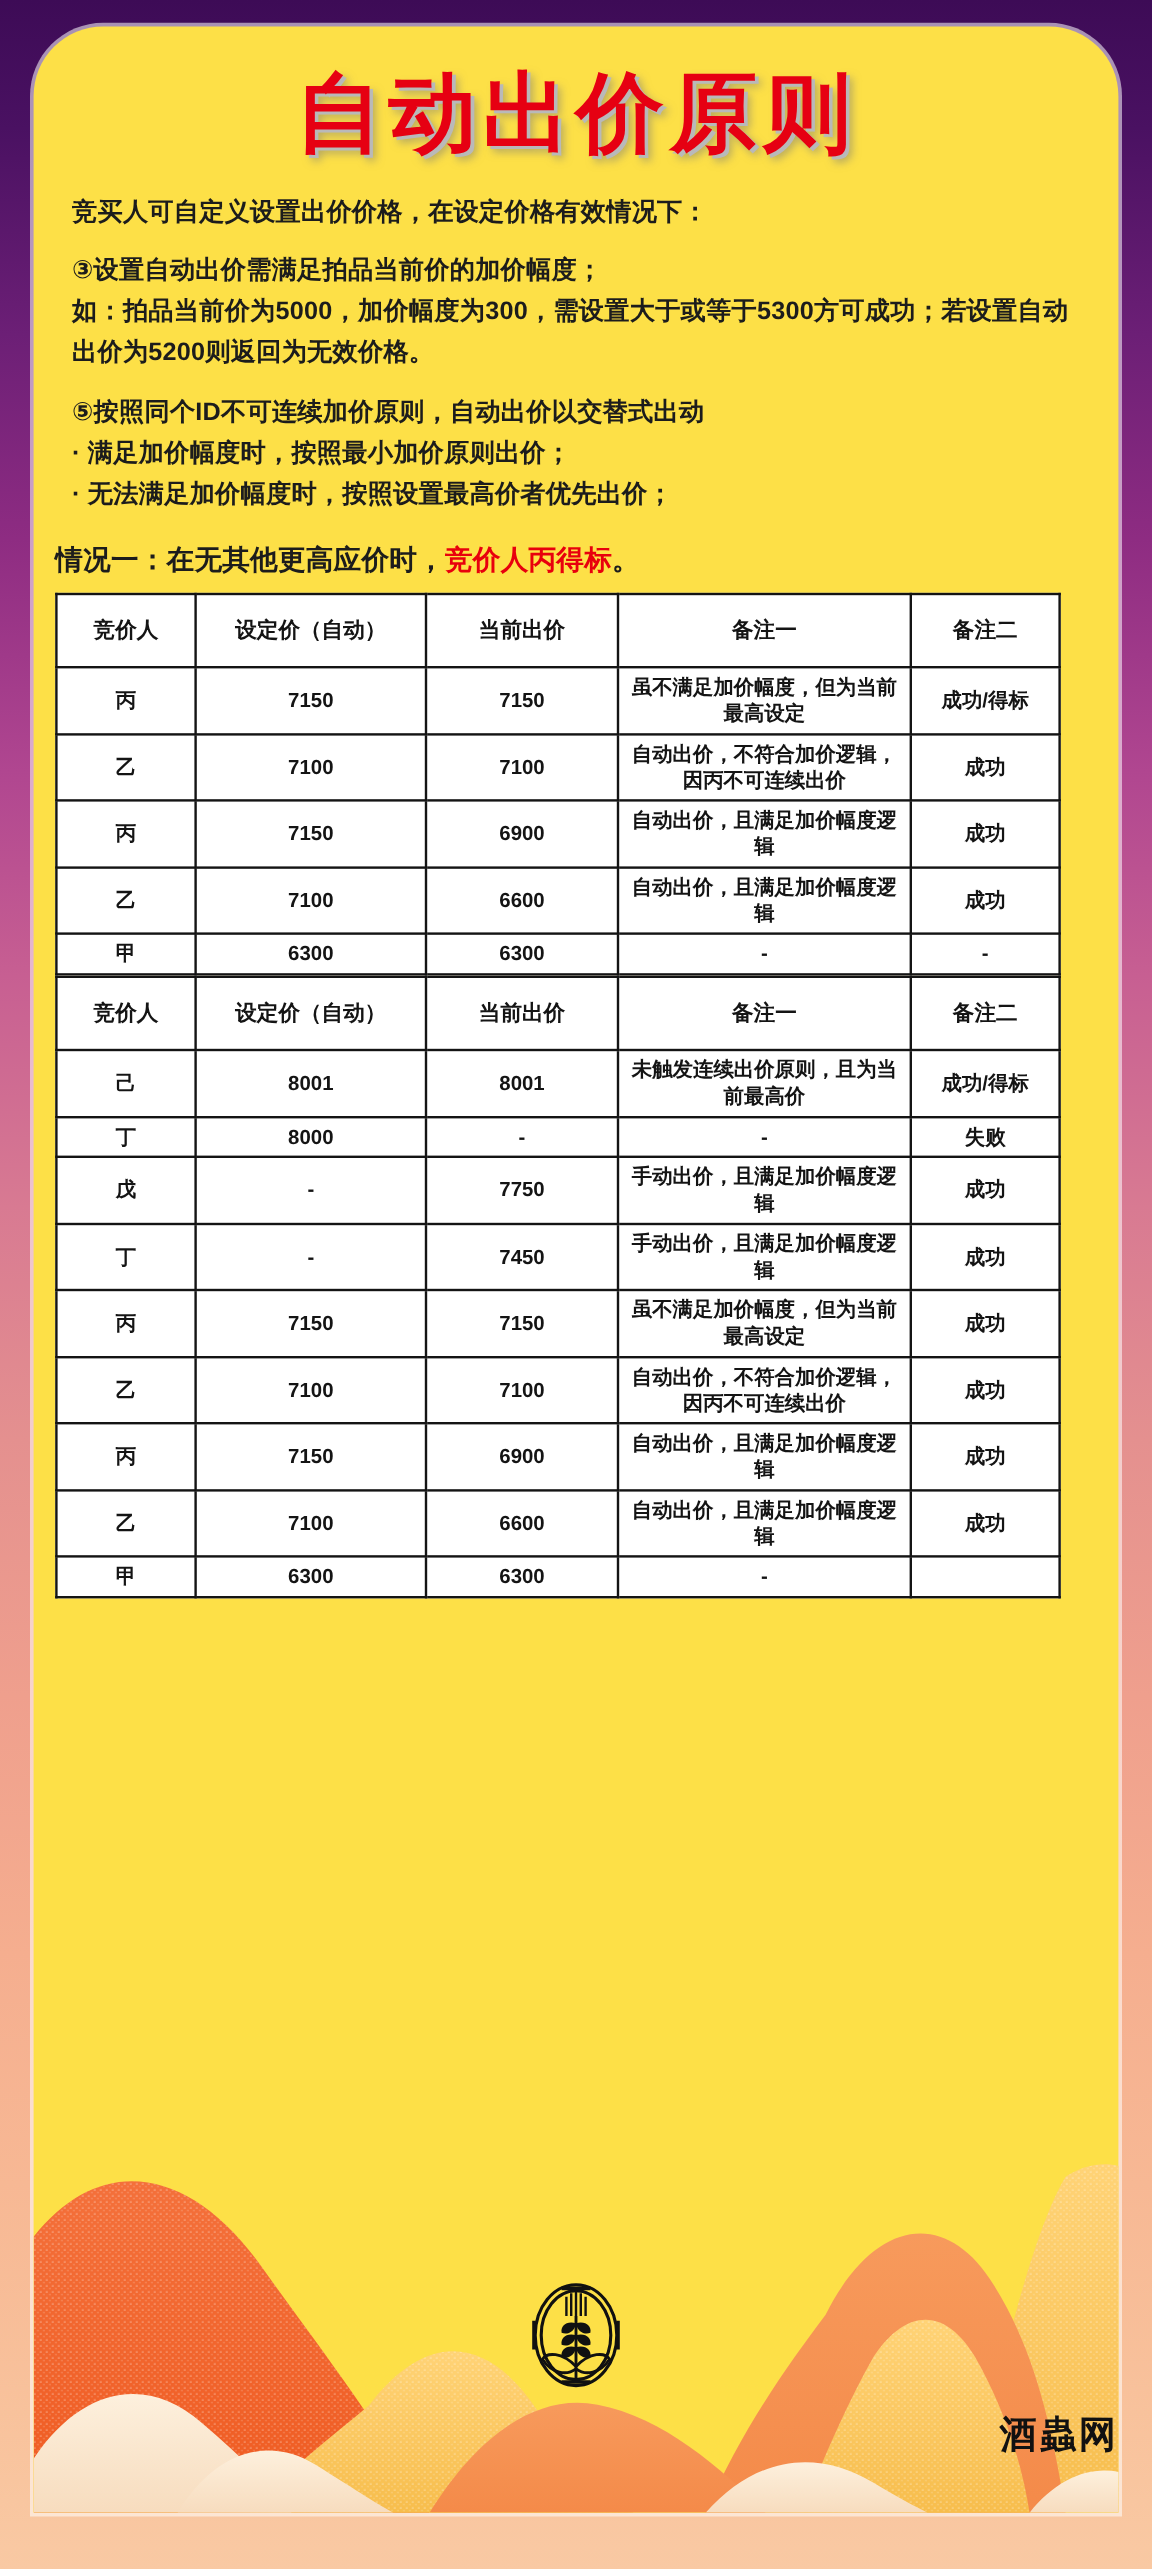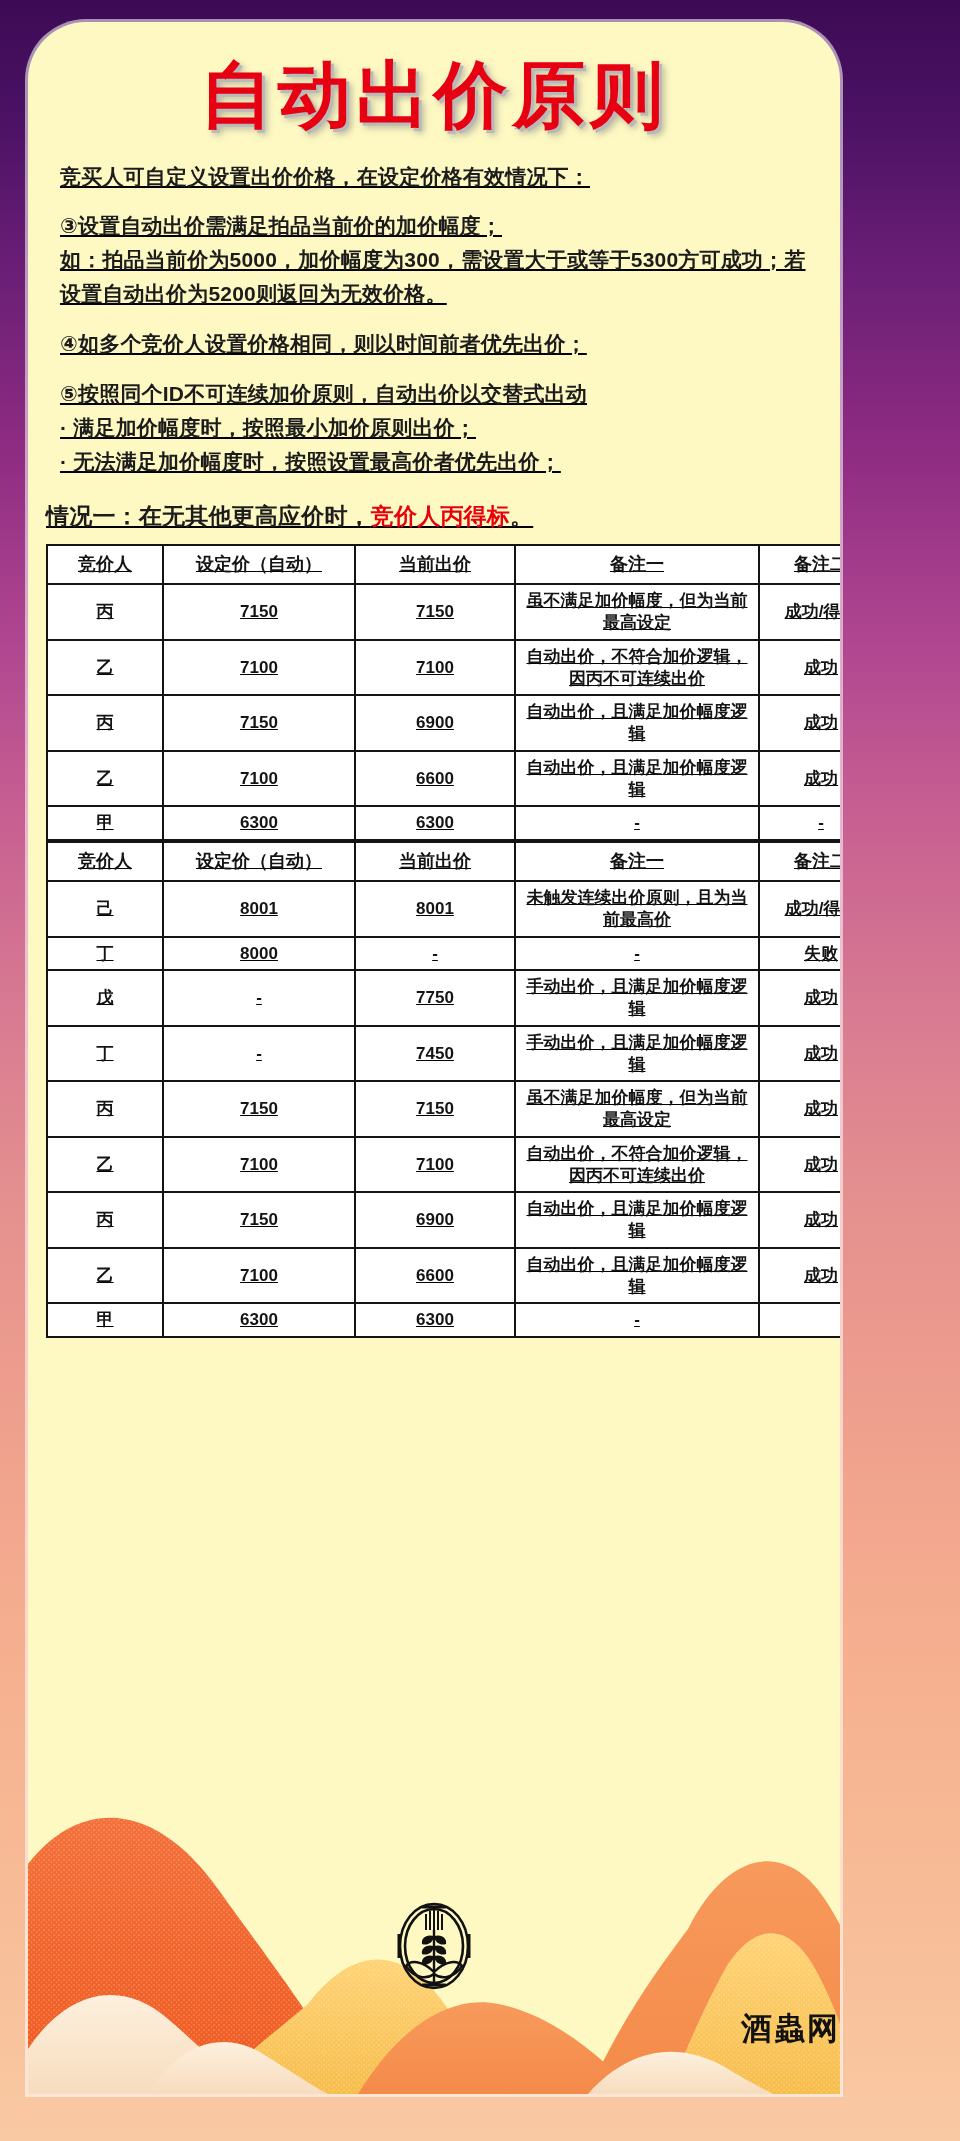--- a/index.html
+++ b/index.html
@@ -25,27 +25,26 @@
        #f7b894 85%,
        #f8c19b 93%,
        #f9c9a3 100%);
   }
 
   
   .card {
     position: absolute;
     left: 28px;
     top: 22px;
-    width: 812px;
+    width: 904px;
     height: 2072px;
-    background: #fef9c3;
+    background: #fde047;
     border-radius: 58px 58px 0 0;
     overflow: hidden;
     box-shadow: 0 0 0 3px rgba(255,255,255,0.55);
-    text-decoration: underline;
   }
 
   
   .title-wrap {
     text-align: center;
     padding-top: 32px;
   }
   .title {
     display: inline-block;
     font-family: "DejaVu Serif", "Liberation Serif", serif;
@@ -96,21 +95,21 @@
   table.bid th, table.bid td {
     border: 2px solid #141414;
     text-align: center;
     vertical-align: middle;
     font-size: 17px;
     font-weight: 600;
     color: #141414;
     padding: 5px 3px;
     line-height: 1.28;
   }
-  table.bid th { font-size: 18px; padding: 7px 3px; }
+  table.bid th { font-size: 18px; padding: 18px 3px; }
   col.c-name  { width: 116px; }
   col.c-set   { width: 192px; }
   col.c-cur   { width: 160px; }
   col.c-rm1   { width: 244px; }
   col.c-rm2   { width: 124px; }
 
   td.red, th.red  { color: #ec0000; }
   td.blue, th.blue { color: #2d6fd4; }
   td.black { color: #141414; }
 
@@ -149,21 +148,20 @@
 <div class="card">
 
   <div class="title-wrap">
     <div class="title">自动出价原则</div>
   </div>
 
   <div class="body">
     <div class="para tight">竞买人可自定义设置出价价格，在设定价格有效情况下：</div>
     <div class="para">③设置自动出价需满足拍品当前价的加价幅度；
 如：拍品当前价为5000，加价幅度为300，需设置大于或等于5300方可成功；若设置自动出价为5200则返回为无效价格。</div>
-    <div class="para">④如多个竞价人设置价格相同，则以时间前者优先出价；</div>
     <div class="para">⑤按照同个ID不可连续加价原则，自动出价以交替式出动
 · 满足加价幅度时，按照最小加价原则出价；
 · 无法满足加价幅度时，按照设置最高价者优先出价；</div>
   </div>
 
   <div class="case-caption">
     <span>情况一：在无其他更高应价时，</span><span class="hl">竞价人丙得标</span><span>。</span>
   </div>
 
   <table class="bid" id="table-case-one">

